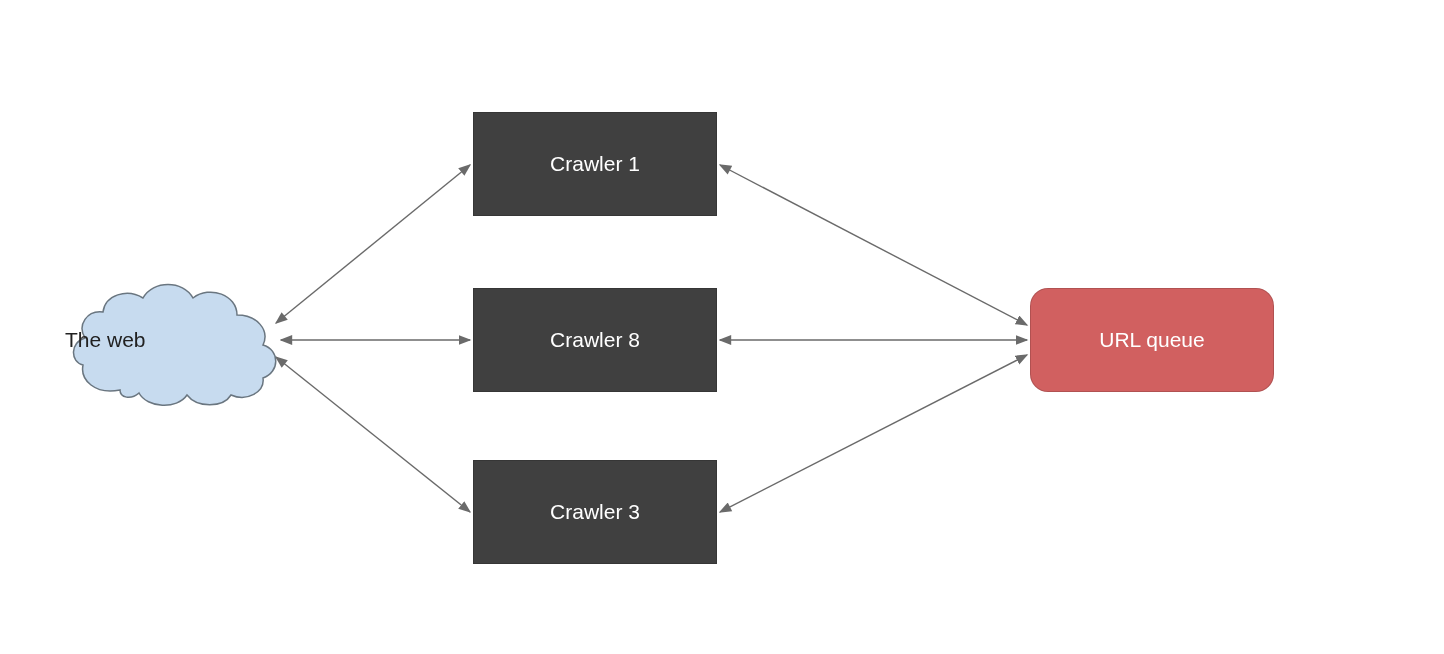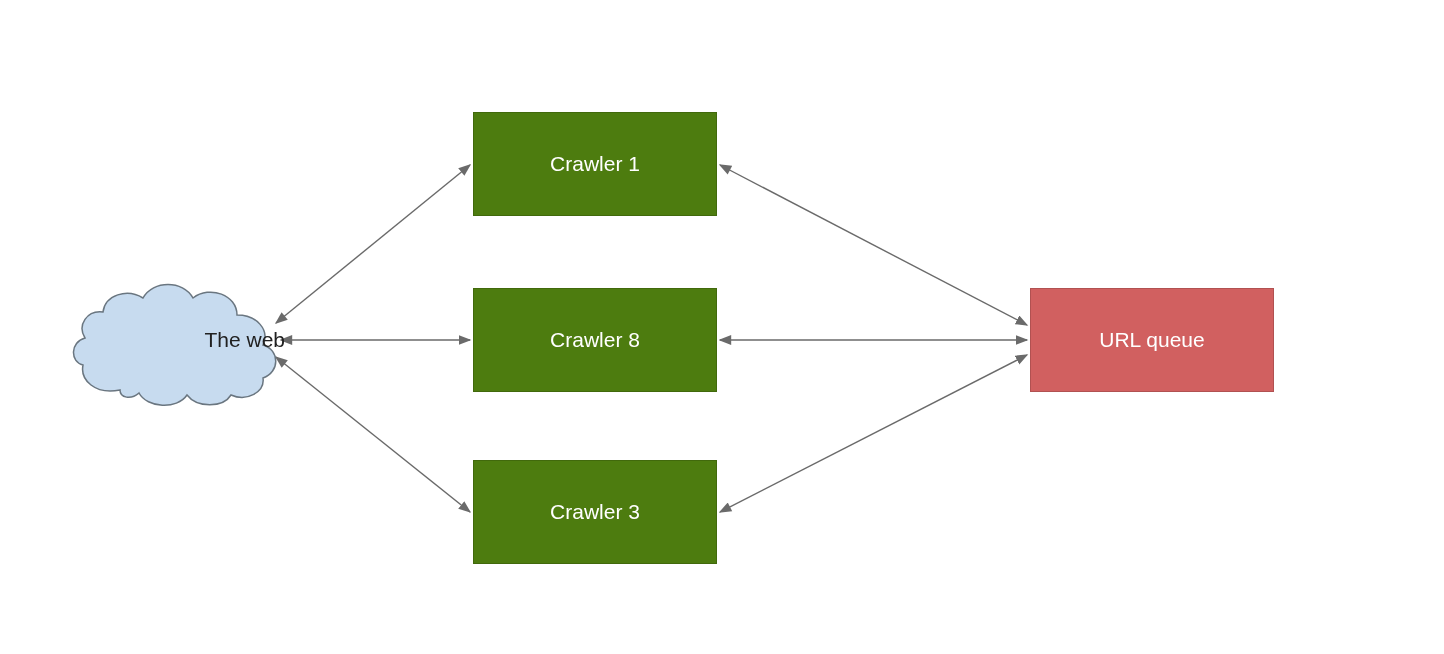--- a/index.html
+++ b/index.html
@@ -22,34 +22,34 @@
       display: flex;
       align-items: center;
       justify-content: center;
       font-size: 21px;
       color: #ffffff;
       border: 1px solid rgba(0,0,0,0.15);
     }
     .crawler-box {
       width: 244px;
       height: 104px;
-      background: #4d7c0f;
+      background: #404040;
     }
     .queue-box {
       width: 244px;
       height: 104px;
       background: #d16060;
     }
     .cloud-wrap {
       position: absolute;
       width: 220px;
       height: 140px;
       display: flex;
       align-items: center;
-      justify-content: flex-end;
+      justify-content: flex-start;
     }
     .cloud-wrap svg {
       position: absolute;
       top: 0; left: 0;
     }
     .cloud-label {
       position: relative;
       font-size: 21px;
       color: #212121;
       z-index: 2;
@@ -114,17 +114,17 @@
   </div>
 
   <div class="node-box crawler-box" style="left:473px; top:288px;">
     <span>Crawler 8</span>
   </div>
 
   <div class="node-box crawler-box" style="left:473px; top:460px;">
     <span>Crawler 3</span>
   </div>
 
-  <div class="node-box queue-box" style="left:1030px; top:288px;">
+  <div class="node-box queue-box" style="left:1030px; top:288px;border-radius:18px;">
     <span>URL queue</span>
   </div>
 
 </div>
 
 </body></html>

